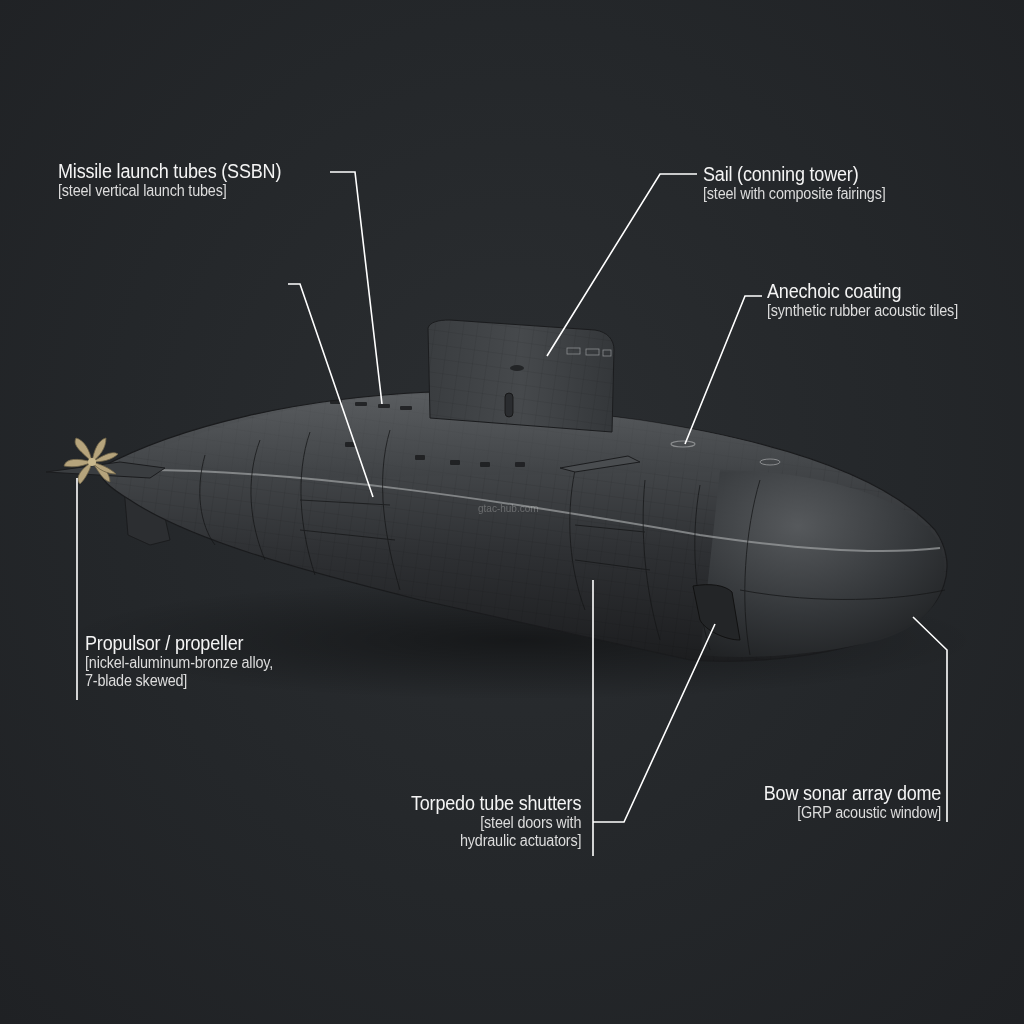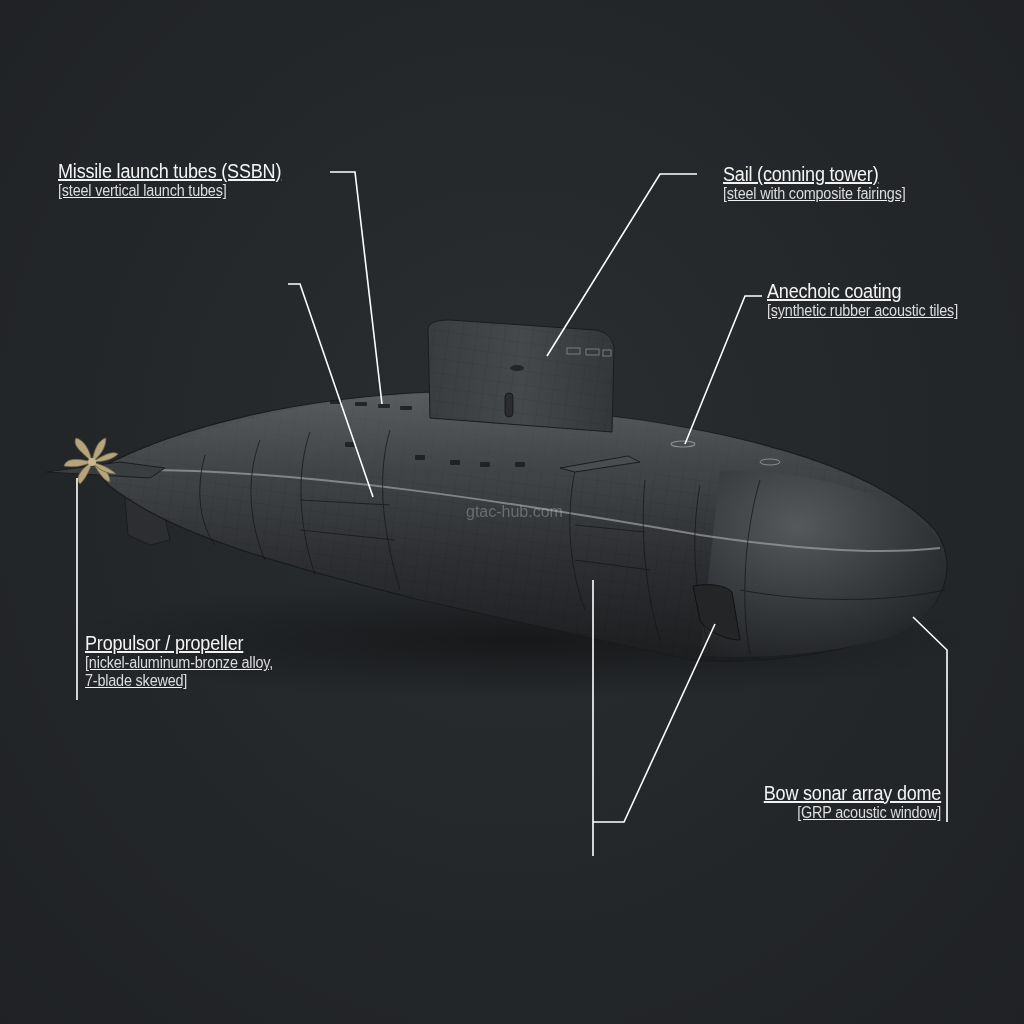--- a/index.html
+++ b/index.html
@@ -4,26 +4,26 @@
   <style>
     html, body { margin: 0; padding: 0; }
     body {
       width: 1024px; height: 1024px; overflow: hidden;
       background: radial-gradient(ellipse at 50% 45%, #2b2e31 0%, #24272a 55%, #1f2124 100%);
       font-family: "Liberation Sans", "DejaVu Sans", sans-serif;
       position: relative;
       color: #f2f2f2;
     }
     #stage { position: absolute; left: 0; top: 0; width: 1024px; height: 1024px; }
-    .label { position: absolute; line-height: 1.12; letter-spacing: -0.2px; text-decoration: underline; }
+    .label { position: absolute; line-height: 1.12; letter-spacing: -0.2px; }
     .label .title { font-size: 20px; color: #f4f4f4; display: block; white-space: nowrap; transform: scaleX(0.9); transform-origin: left top; }
     .label .sub { font-size: 16px; color: #dcdcdc; display: block; white-space: nowrap; transform: scaleX(0.9); transform-origin: left top; }
     .label.right .title, .label.right .sub { transform-origin: right top; text-align: right; }
     .label.right { text-align: right; }
-    .watermark { position: absolute; left: 466px; top: 503px; font-size: 16px; color: rgba(200,200,200,0.35); }
+    .watermark { position: absolute; left: 478px; top: 503px; font-size: 10px; color: rgba(200,200,200,0.35); }
   </style>
 </head>
 <body>
 
 <div id="stage">
   <svg width="1024" height="1024" viewBox="0 0 1024 1024" style="position:absolute;left:0;top:0;">
     <defs>
       <linearGradient id="hullGrad" x1="0" y1="0" x2="0" y2="1">
         <stop offset="0" stop-color="#55585b"></stop>
         <stop offset="0.25" stop-color="#45484b"></stop>
@@ -160,34 +160,39 @@
   </svg>
 
   <div class="watermark">gtac-hub.com</div>
 
   <div class="label" style="left:58px; top:160px;">
     <span class="title">Missile launch tubes (SSBN)</span>
     <span class="sub">[steel vertical launch tubes]</span>
   </div>
 
 
-  <div class="label" style="left:703px; top:163px;margin-left:20px;">
+  <div class="label" style="left:703px; top:163px;">
     <span class="title">Sail (conning tower)</span>
     <span class="sub">[steel with composite fairings]</span>
   </div>
 
   <div class="label" style="left:767px; top:280px;">
     <span class="title">Anechoic coating</span>
     <span class="sub">[synthetic rubber acoustic tiles]</span>
   </div>
 
   <div class="label" style="left:85px; top:632px;">
     <span class="title">Propulsor / propeller</span>
     <span class="sub">[nickel-aluminum-bronze alloy,</span>
     <span class="sub">7-blade skewed]</span>
   </div>
 
+  <div class="label right" style="right:443px; top:792px;">
+    <span class="title">Torpedo tube shutters</span>
+    <span class="sub">[steel doors with</span>
+    <span class="sub">hydraulic actuators]</span>
+  </div>
 
   <div class="label right" style="right:83px; top:782px;">
     <span class="title">Bow sonar array dome</span>
     <span class="sub">[GRP acoustic window]</span>
   </div>
 </div>
 
 </body></html>

